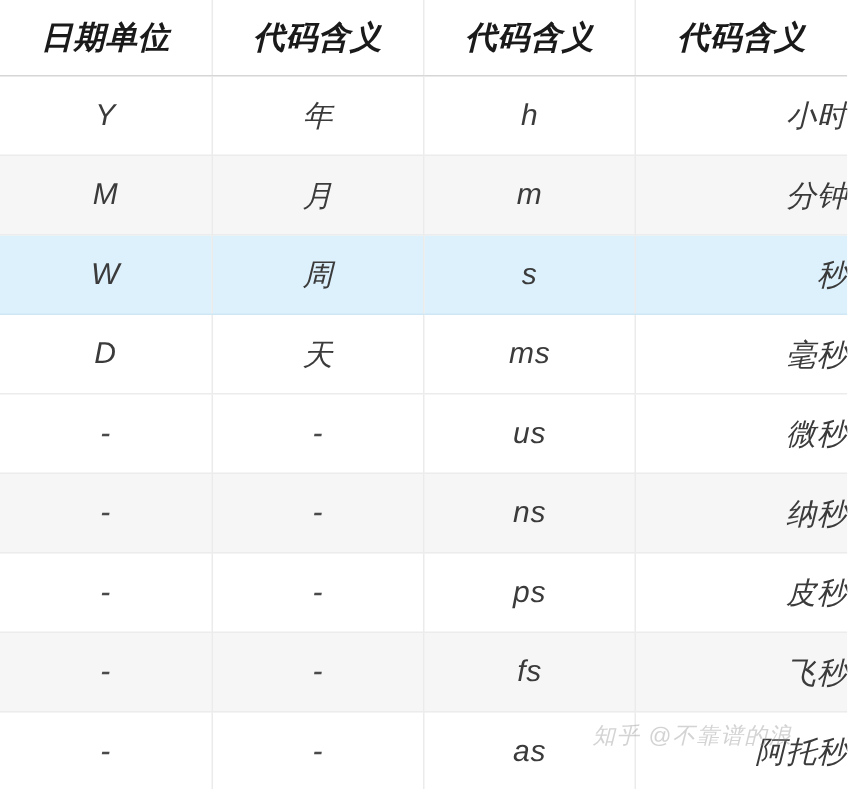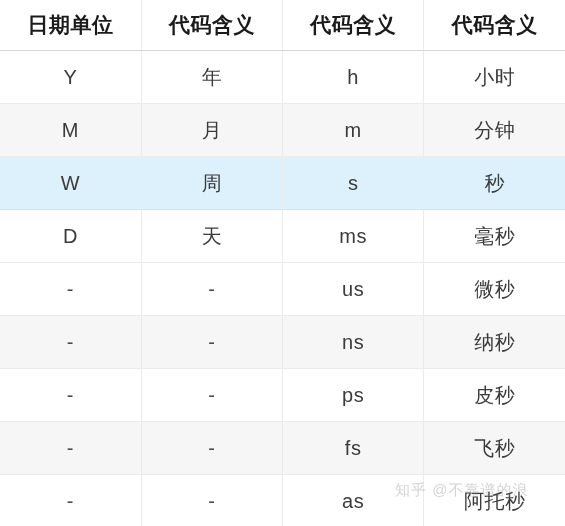--- a/index.html
+++ b/index.html
@@ -15,20 +15,21 @@
     font-family: "Liberation Sans", "DejaVu Sans", sans-serif;
     -webkit-font-smoothing: antialiased;
   }
 
   .table-wrap {
     position: relative;
     width: 565px;
     height: 526px;
     overflow: hidden;
     background: #ffffff;
+    font-style: italic;
   }
 
   table.unit-table {
     width: 565px;
     border-collapse: collapse;
     table-layout: fixed;
   }
 
   table.unit-table col {
     width: 141.25px;
@@ -63,21 +64,21 @@
     padding: 0;
     text-align: center;
     vertical-align: middle;
     font-size: 20px;
     font-weight: normal;
     color: #3b3b3b;
     border-right: 1px solid #ebebeb;
     border-bottom: 1px solid #ececec;
     letter-spacing: 0.5px;
   }
-  tbody td:last-child { border-right: none; }
+  tbody td:last-child { border-right: none; text-align: right; }
 
   tbody tr.row-odd td {
     background: #ffffff;
   }
   tbody tr.row-even td {
     background: #f6f6f6;
   }
   tbody tr.row-highlight td {
     background: #ddf1fc;
     border-bottom: 1px solid #cfe7f4;

